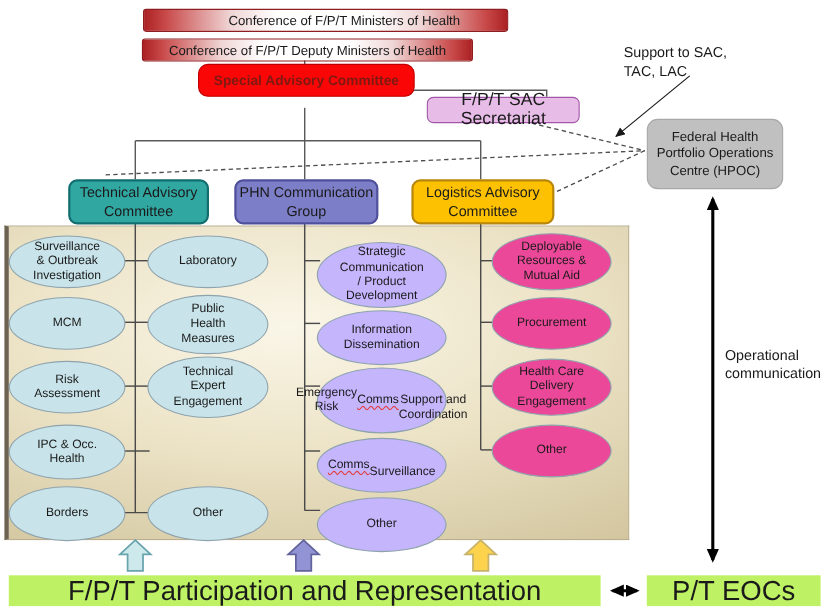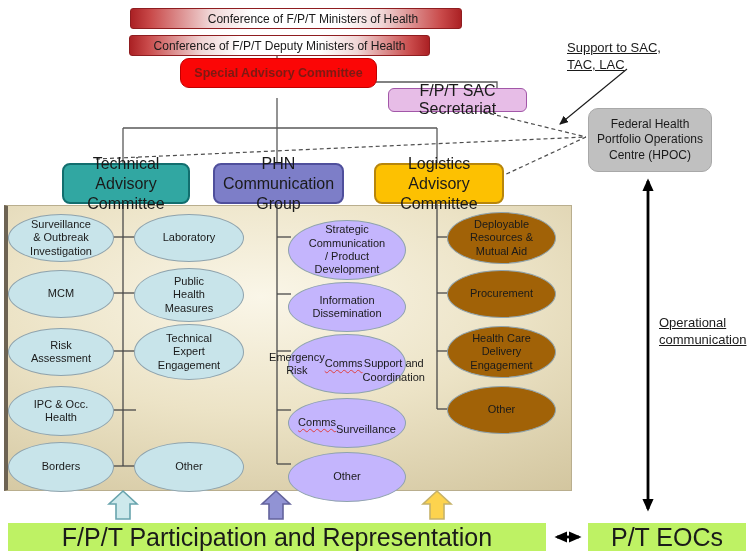--- a/index.html
+++ b/index.html
@@ -18,39 +18,39 @@
     font-size:12px;
   }
   .sac {
     z-index:3; background:#fb0606; border:1.6px solid #c00000; border-radius:9px;
     color:#7c1a13; font-size:12.5px; font-weight:600;
   }
   .secretariat {
     z-index:3; background:#e7bde7; border:1.4px solid #a257a8; border-radius:6px; font-size:16px;
   }
   .committee {
-    z-index:3; border-radius:8px; font-size:16px; line-height:1.25;
+    z-index:3; border-radius:8px; font-size:13px; line-height:1.25;
   }
   .hpoc {
     z-index:3; background:#c0c0c0; border:1px solid #a8a8a8; border-radius:10px;
     font-size:12px; line-height:1.3;
   }
   .panel {
     z-index:1;
     background:radial-gradient(ellipse 95% 85% at 45% 32%, #faf6e8 0%, #ece3c6 48%, #d2c59e 100%);
     border:1px solid #b9ae8e; border-left:4px solid #6d6353;
   }
   .ellipse {
     z-index:3; border-radius:50%; border:1.8px solid #8fa3ad;
     font-size:11px; line-height:1.22;
   }
   .e-blue   { background:#c8e4ea; }
   .e-purple { background:#c4b5fd;margin-top:12px; }
-  .e-yellow { background:#a16207; }
-  .note { z-index:3; font-size:13px; line-height:1.3;text-decoration:underline; }
+  .e-yellow { background:#ec4899; }
+  .note { z-index:3; font-size:13px; line-height:1.3; }
   .bar {
     z-index:3; background:#bef264; font-size:25px;
   }
   svg.overlay { position:absolute; left:0; top:0; z-index:2; }
   .sq {
     text-decoration:underline; text-decoration-style:wavy;
     text-decoration-color:#e04040; text-decoration-thickness:1px; text-underline-offset:2px;
   }
 </style>
 </head>

